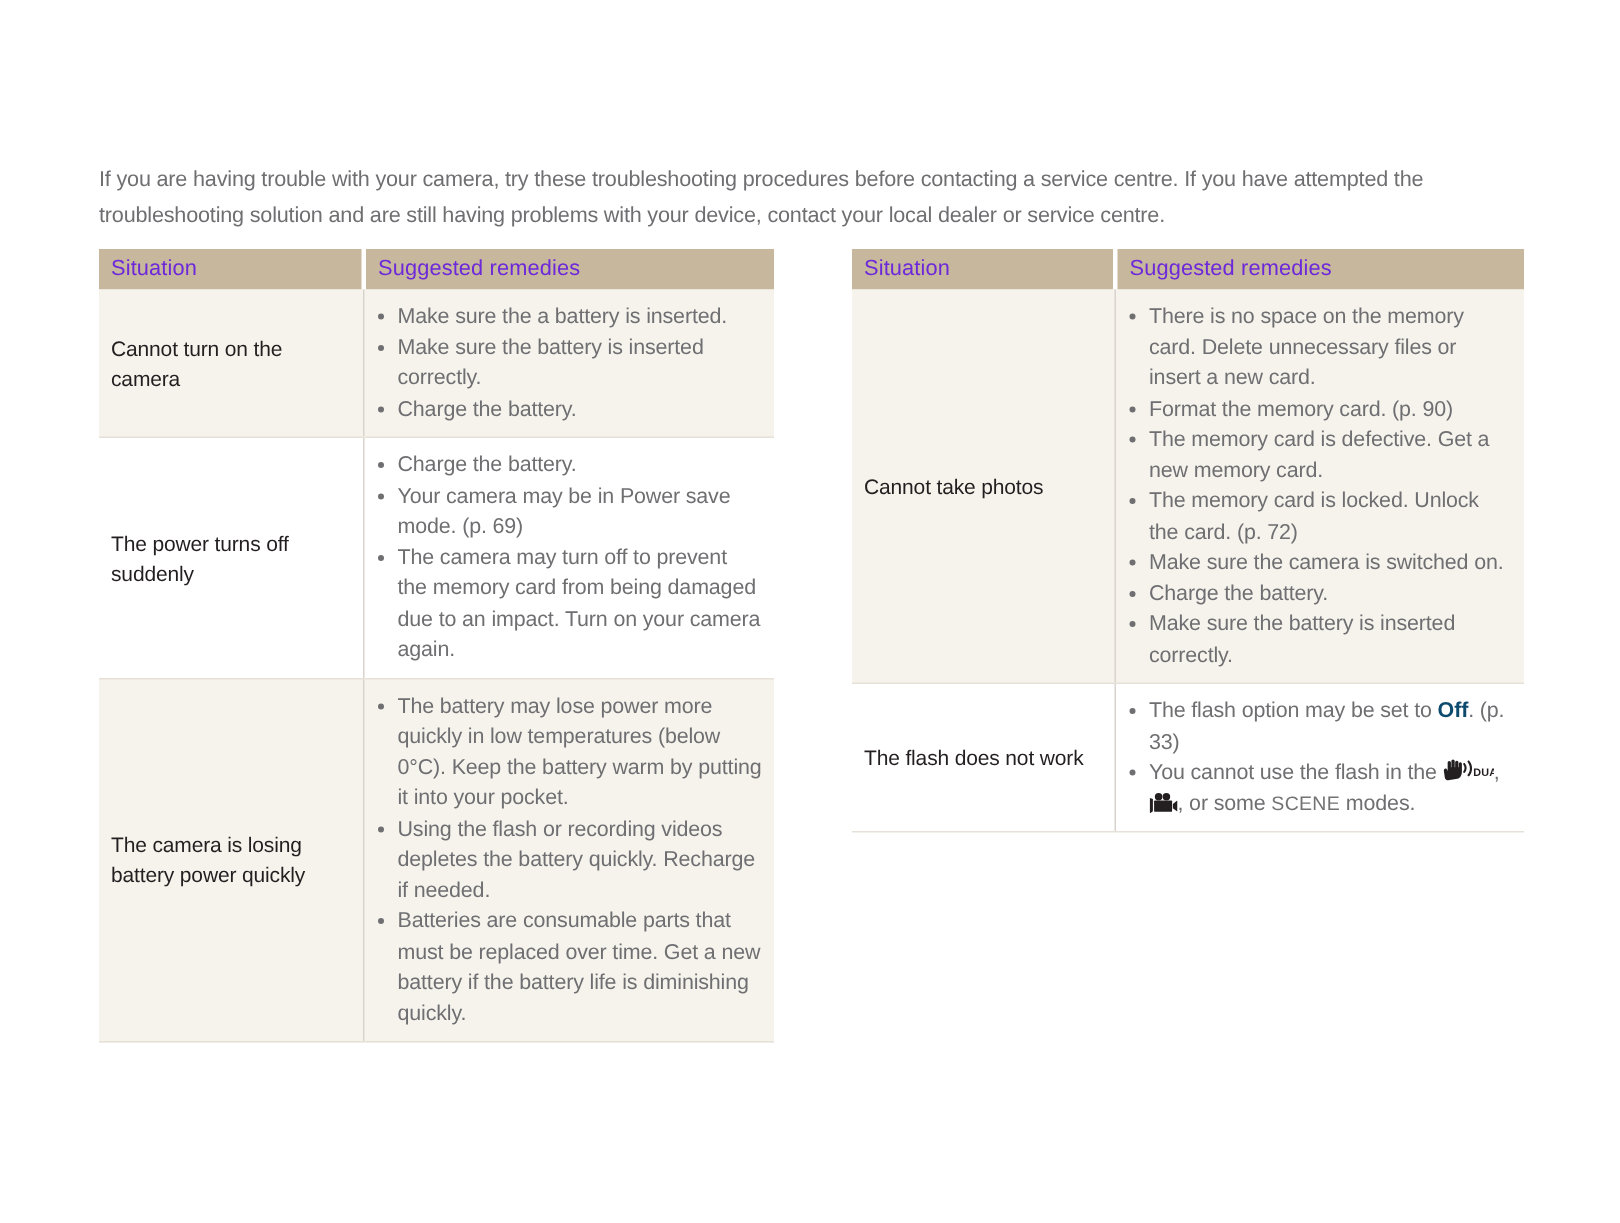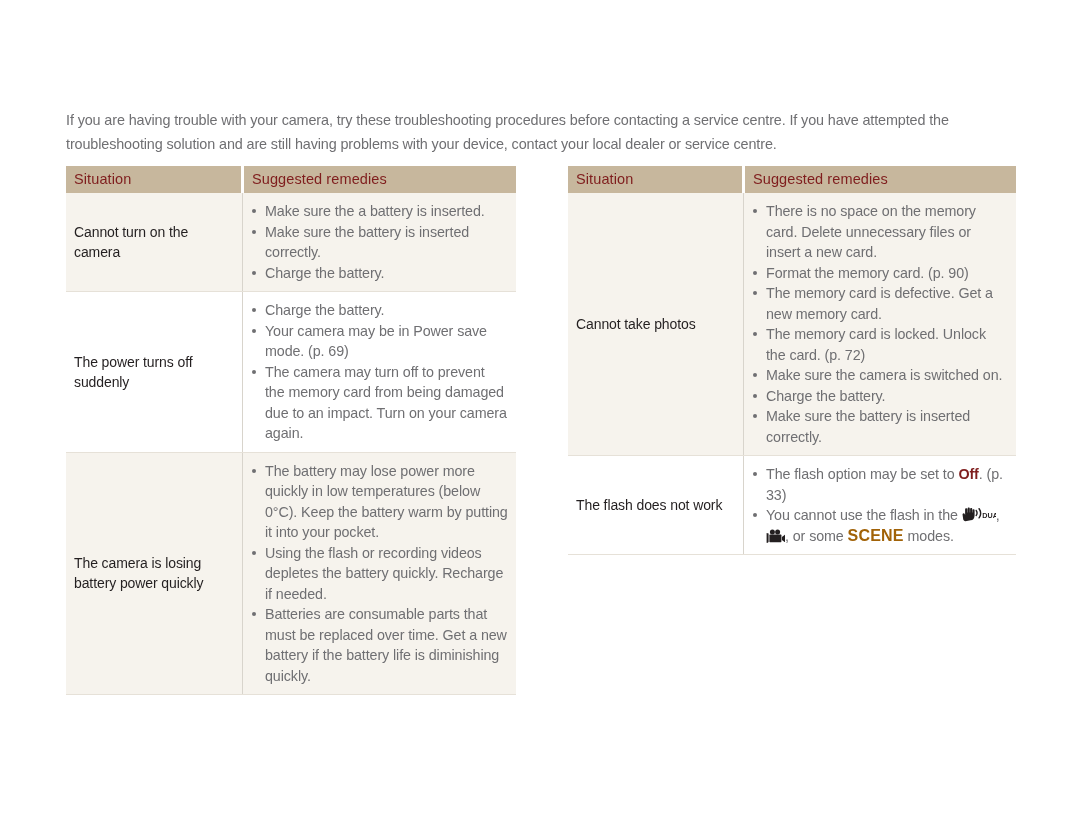--- a/index.html
+++ b/index.html
@@ -66,21 +66,21 @@
     position: absolute;
     border-collapse: collapse;
     table-layout: fixed;
     font-size: 14px;
   }
   .tbl.left  { left: 66px;  top: 166px; width: 450px; }
   .tbl.right { left: 568px; top: 166px; width: 448px; }
 
   .tbl th {
     background: #c7b79d;
-    color: #7f1d1d;
+    color: #6d28d9;
     font-weight: normal;
     text-align: left;
     font-size: 14.5px;
     padding: 5px 0 6px 8px;
     vertical-align: middle;
     height: 15px;
     letter-spacing: 0.1px;
   }
   .tbl th.c1 { border-right: 3px solid #ffffff; }
 
@@ -127,25 +127,25 @@
     position: absolute;
     left: 1px;
     top: 8px;
     width: 4px;
     height: 4px;
     border-radius: 50%;
     background: #6f6f72;
   }
   .plaintext { margin: 0; }
 
-  b.strong { color: #7f1d1d; font-weight: bold; }
+  b.strong { color: #0c4a6e; font-weight: bold; }
   .scene {
-    font-weight: bold;
-    color: #a16207;
-    font-size: 16px;
+    font-weight: normal;
+    color: #737373;
+    font-size: 13px;
     letter-spacing: 0.2px;
   }
 
   
   .icon-inline {
     display: inline-block;
     vertical-align: -3px;
     position: relative;
   }
   .icon-dual { width: 34px; height: 16px; }

